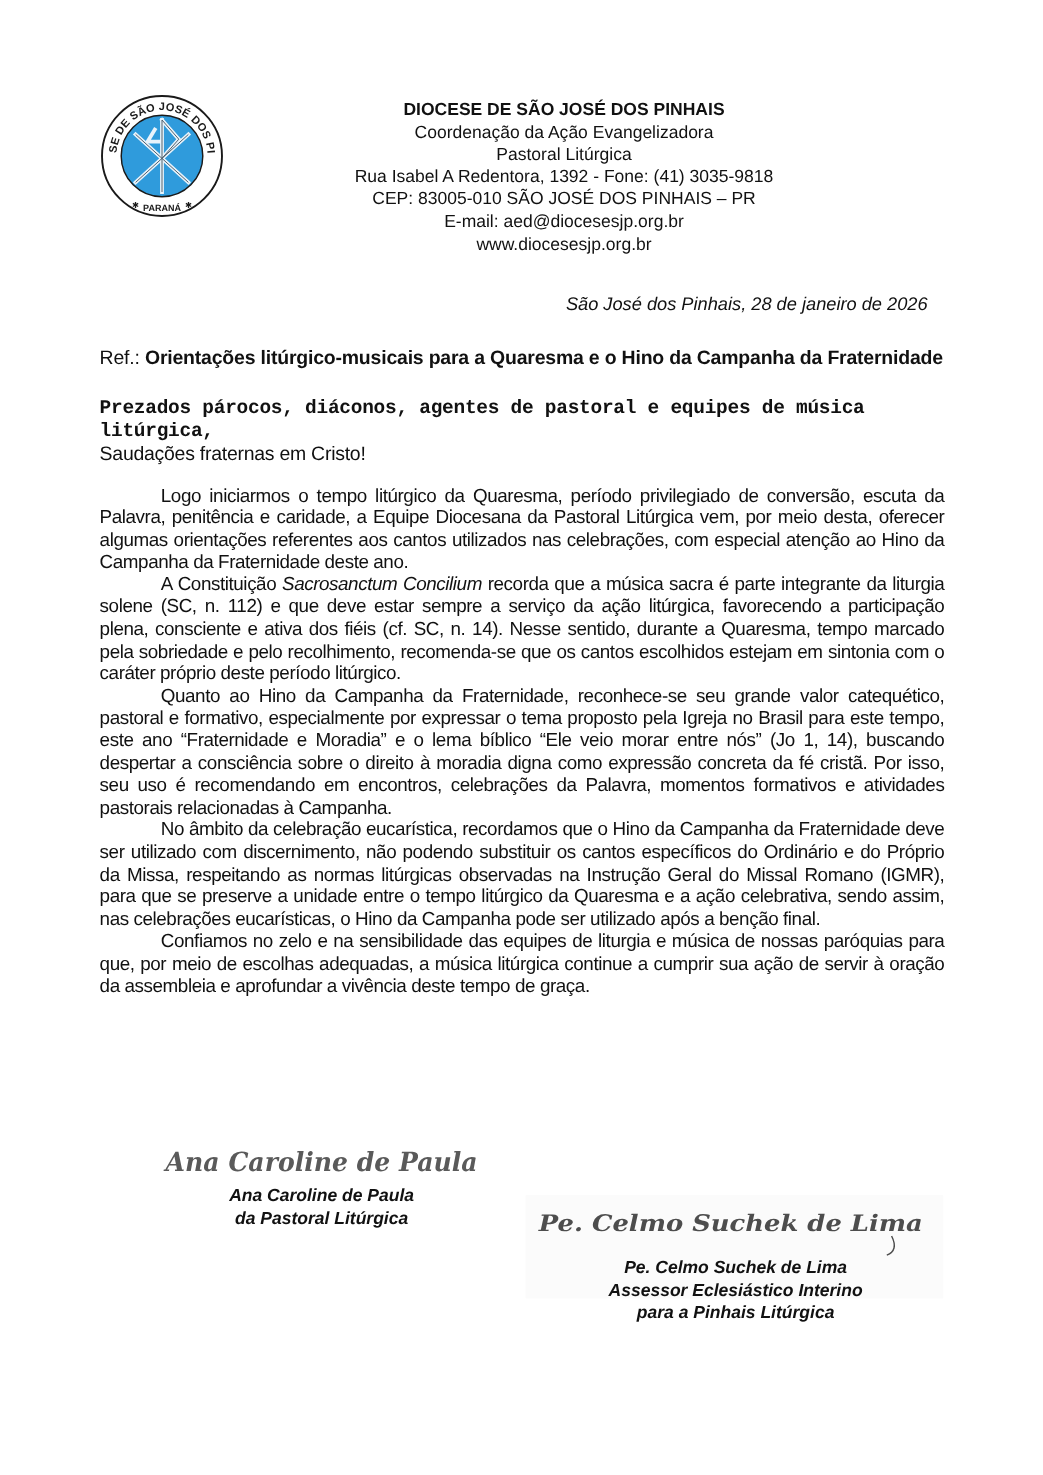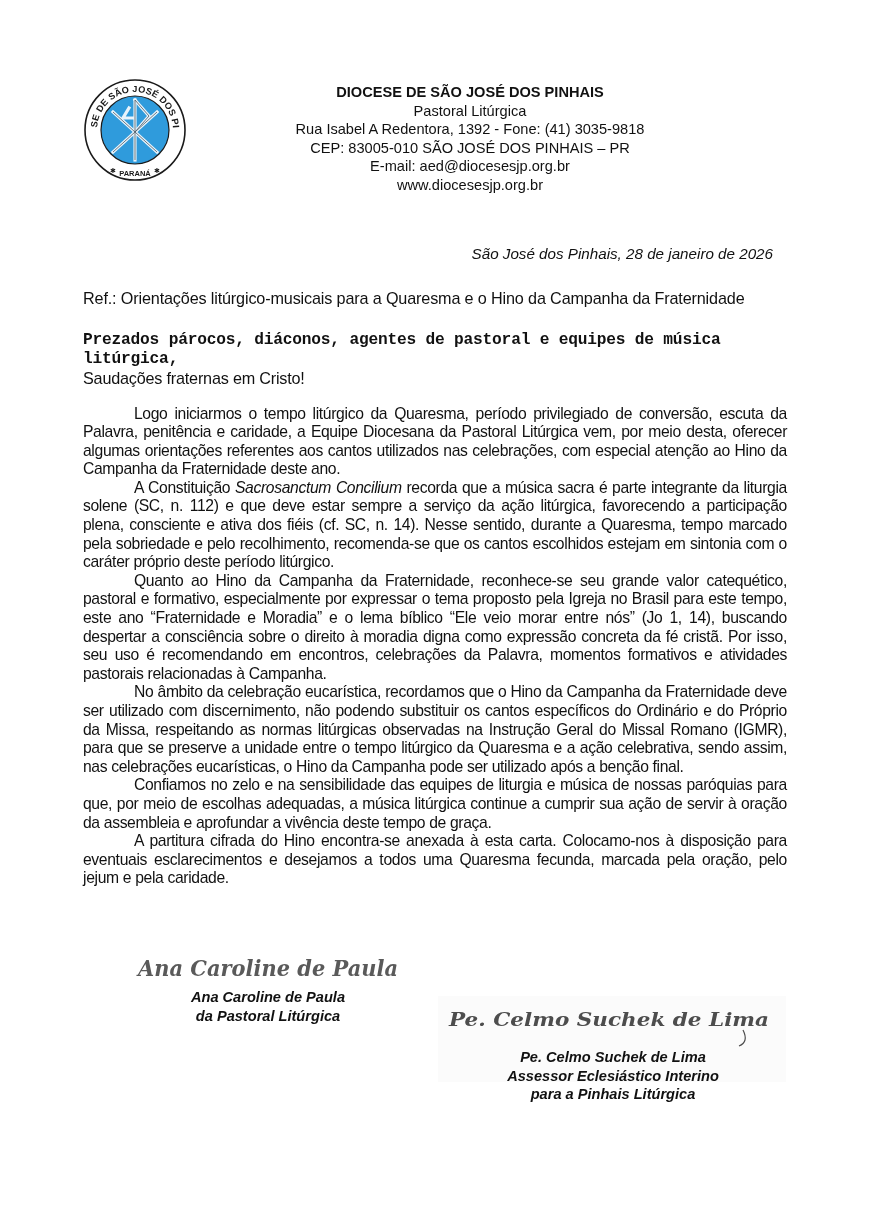--- a/index.html
+++ b/index.html
@@ -12,21 +12,21 @@
   .letterhead { position: absolute; left: 250px; top: 83px; width: 440px; text-align: center;
                 font-size: 14.6px; line-height: 18.6px; color: #111; }
   .letterhead .org { font-weight: bold; }
 
   
   .content { position: absolute; left: 83px; top: 230px; width: 704px; }
   .date { text-align: right; font-style: italic; font-size: 15.2px; line-height: 19px; margin: 14px; }
   .ref { margin: 26px 0 0 0; font-size: 16.2px; line-height: 19.5px; text-align: justify;
          font-stretch: condensed; letter-spacing: -0.15px; }
   .ref .ref-label { font-weight: normal; }
-  .ref .ref-text { font-weight: normal; }
+  .ref .ref-text { font-weight: bold; }
   .salutation { margin: 22px 0 0 0; font-size: 16.2px; line-height: 19px; letter-spacing: -0.2px; }
   .salutation .line1 { font-weight: bold; display: block; font-family: Liberation Mono, monospace; }
   .salutation .line2 { display: block; }
 
   .body-text { margin-top: 17px; font-size: 15.7px; line-height: 18.6px; letter-spacing: -0.35px; }
   .body-text p { margin: 0; text-indent: 51px; text-align: justify; }
   .body-text p.closing { text-align: left; }
   .body-text em { font-style: italic; }
 
   
@@ -70,20 +70,21 @@
         <line x1="52" y1="22" x2="52" y2="82"></line>
         <line x1="30" y1="34" x2="74" y2="74"></line>
         <line x1="74" y1="34" x2="30" y2="74"></line>
         <path d="M 52 22 L 66 38 L 52 54"></path>
       </g>
     </svg>
   </div>
 
   <div class="letterhead">
     <div class="org">DIOCESE DE SÃO JOSÉ DOS PINHAIS</div>
+    <div>Coordenação da Ação Evangelizadora</div>
     <div>Pastoral Litúrgica</div>
     <div>Rua Isabel A Redentora, 1392 - Fone: (41) 3035-9818</div>
     <div>CEP: 83005-010 SÃO JOSÉ DOS PINHAIS – PR</div>
     <div>E-mail: aed@diocesesjp.org.br</div>
     <div>www.diocesesjp.org.br</div>
   </div>
 
   <div class="content">
     <p class="date">São José dos Pinhais, 28 de janeiro de 2026</p>
 
@@ -96,21 +97,20 @@
       <span class="line1">Prezados párocos, diáconos, agentes de pastoral e equipes de música litúrgica,</span>
       <span class="line2">Saudações fraternas em Cristo!</span>
     </p>
 
     <div class="body-text">
       <p>Logo iniciarmos o tempo litúrgico da Quaresma, período privilegiado de conversão, escuta da Palavra, penitência e caridade, a Equipe Diocesana da Pastoral Litúrgica vem, por meio desta, oferecer algumas orientações referentes aos cantos utilizados nas celebrações, com especial atenção ao Hino da Campanha da Fraternidade deste ano.</p>
       <p><span>A Constituição </span><em>Sacrosanctum Concilium</em><span> recorda que a música sacra é parte integrante da liturgia solene (SC, n. 112) e que deve estar sempre a serviço da ação litúrgica, favorecendo a participação plena, consciente e ativa dos fiéis (cf. SC, n. 14). Nesse sentido, durante a Quaresma, tempo marcado pela sobriedade e pelo recolhimento, recomenda-se que os cantos escolhidos estejam em sintonia com o caráter próprio deste período litúrgico.</span></p>
       <p>Quanto ao Hino da Campanha da Fraternidade, reconhece-se seu grande valor catequético, pastoral e formativo, especialmente por expressar o tema proposto pela Igreja no Brasil para este tempo, este ano “Fraternidade e Moradia” e o lema bíblico “Ele veio morar entre nós” (Jo 1, 14), buscando despertar a consciência sobre o direito à moradia digna como expressão concreta da fé cristã. Por isso, seu uso é recomendando em encontros, celebrações da Palavra, momentos formativos e atividades pastorais relacionadas à Campanha.</p>
       <p>No âmbito da celebração eucarística, recordamos que o Hino da Campanha da Fraternidade deve ser utilizado com discernimento, não podendo substituir os cantos específicos do Ordinário e do Próprio da Missa, respeitando as normas litúrgicas observadas na Instrução Geral do Missal Romano (IGMR), para que se preserve a unidade entre o tempo litúrgico da Quaresma e a ação celebrativa, sendo assim, nas celebrações eucarísticas, o Hino da Campanha pode ser utilizado após a benção final.</p>
       <p>Confiamos no zelo e na sensibilidade das equipes de liturgia e música de nossas paróquias para que, por meio de escolhas adequadas, a música litúrgica continue a cumprir sua ação de servir à oração da assembleia e aprofundar a vivência deste tempo de graça.</p>
-      <p>A partitura cifrada do Hino encontra-se anexada à esta carta. Colocamo-nos à disposição para eventuais esclarecimentos e desejamos a todos uma Quaresma fecunda, marcada pela oração, pelo jejum e pela caridade.</p>
     </div>
   </div>
 
   <div class="sig sig-left">
     <svg width="270" height="40" viewBox="0 0 270 40">
       <text x="5" y="28" font-family="DejaVu Serif, serif" font-style="italic" font-size="22" fill="#5a5a5a" textLength="260" lengthAdjust="spacingAndGlyphs">Ana Caroline de Paula</text>
     </svg>
     <span class="sig-name">Ana Caroline de Paula</span>
     <span class="sig-dept">da Pastoral Litúrgica</span>
   </div>

